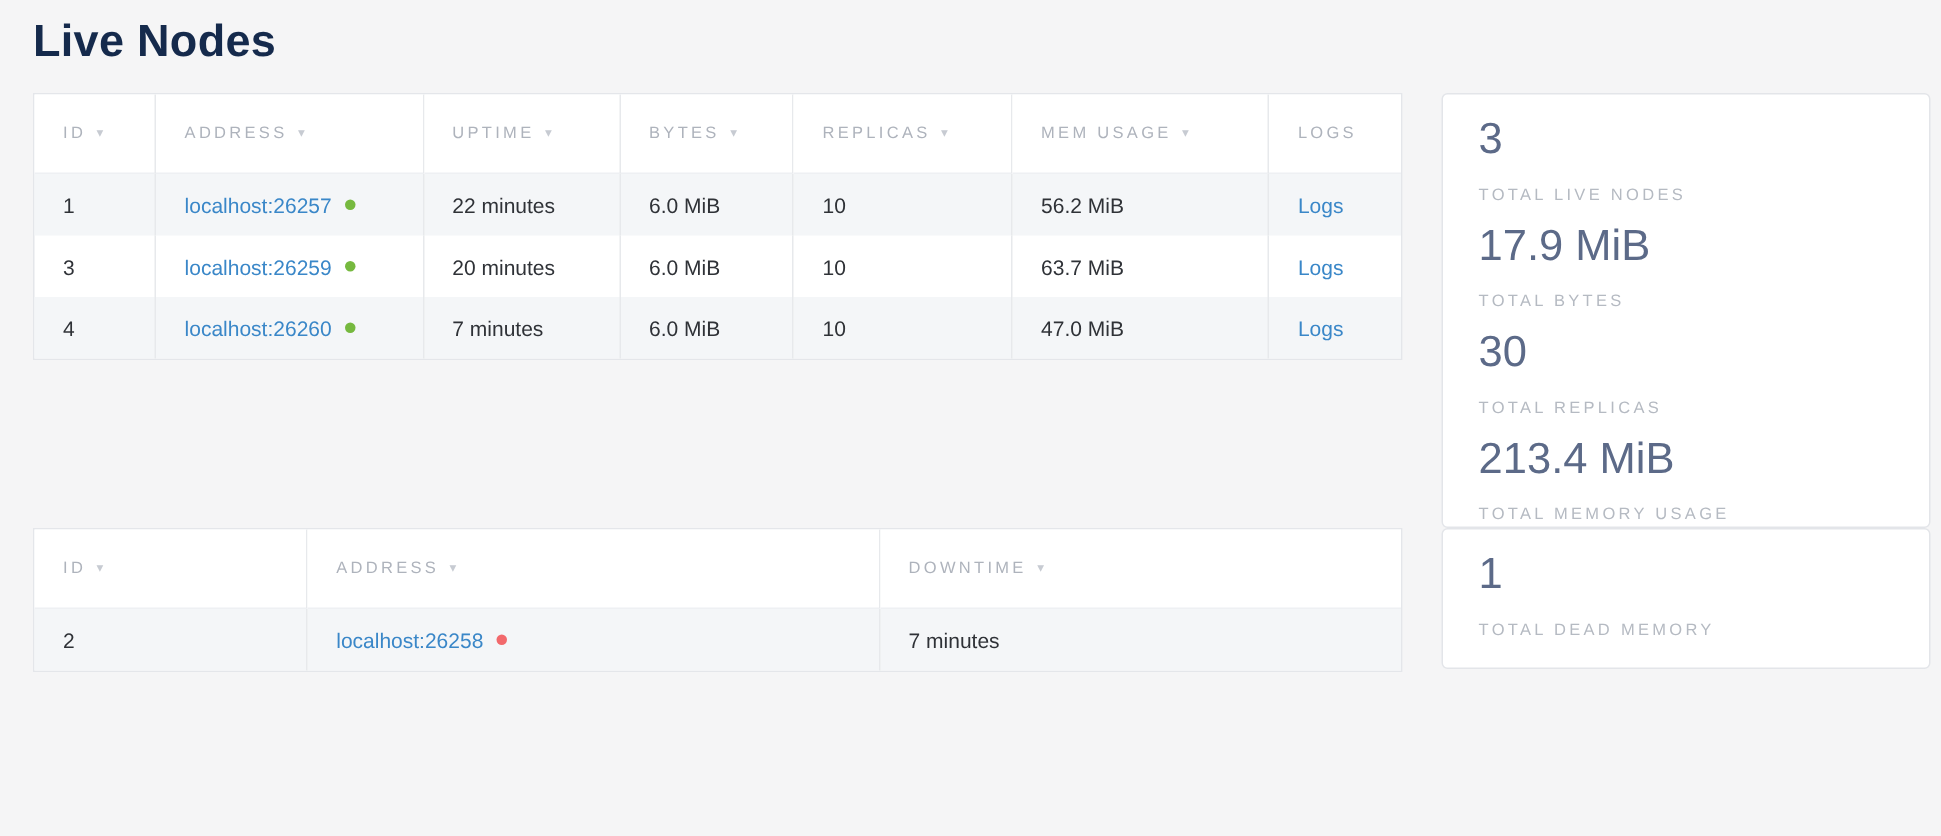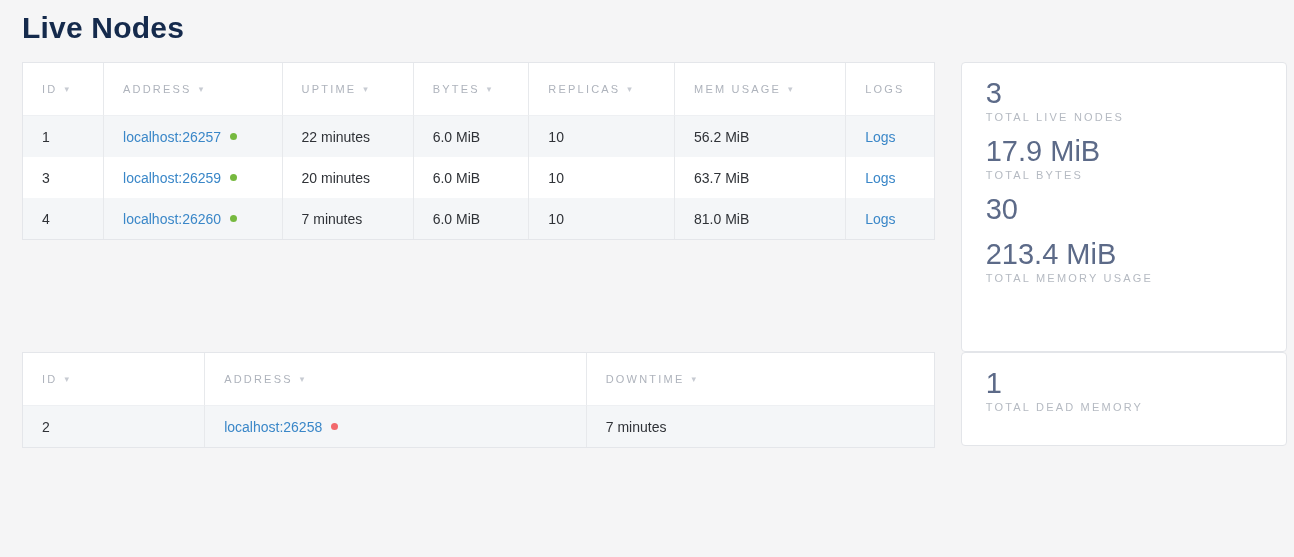--- a/index.html
+++ b/index.html
@@ -95,21 +95,21 @@
   .stat-value {
     font-size: 29px;
     line-height: 34px;
     color: #5c6a88;
     font-weight: 400;
   }
   .stat-label {
     font-size: 11px;
     letter-spacing: 2.2px;
     color: #b5bac2;
-    margin-top: 1px;
+    margin-top: 14px;
     white-space: nowrap;
   }
 </style>
 </head>
 <body>
 
 <div class="page">
 
   <section>
     <h2 class="section-title">Live Nodes</h2>
@@ -154,37 +154,38 @@
             <td>10</td>
             <td>63.7 MiB</td>
             <td><a class="node-link">Logs</a></td>
           </tr>
           <tr>
             <td>4</td>
             <td><a class="node-link">localhost:26260</a><span class="dot live"></span></td>
             <td>7 minutes</td>
             <td>6.0 MiB</td>
             <td>10</td>
-            <td>81.0 MiB</td>
+            <td>47.0 MiB</td>
             <td><a class="node-link">Logs</a></td>
           </tr>
         </tbody>
       </table>
 
       <aside class="summary-panel live-summary">
         <div class="stat">
           <div class="stat-value">3</div>
           <div class="stat-label">TOTAL LIVE NODES</div>
         </div>
         <div class="stat">
           <div class="stat-value">17.9 MiB</div>
           <div class="stat-label">TOTAL BYTES</div>
         </div>
         <div class="stat">
           <div class="stat-value">30</div>
+          <div class="stat-label">TOTAL REPLICAS</div>
         </div>
         <div class="stat">
           <div class="stat-value">213.4 MiB</div>
           <div class="stat-label">TOTAL MEMORY USAGE</div>
         </div>
       </aside>
     </div>
   </section>
 
   <section>

